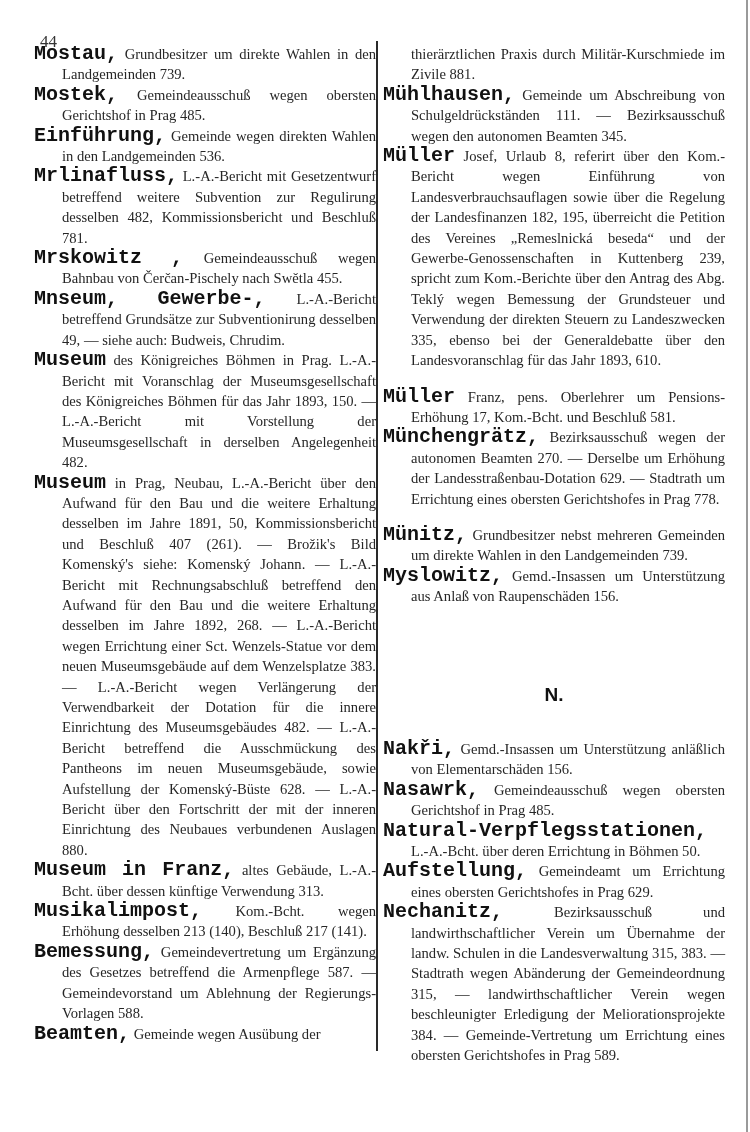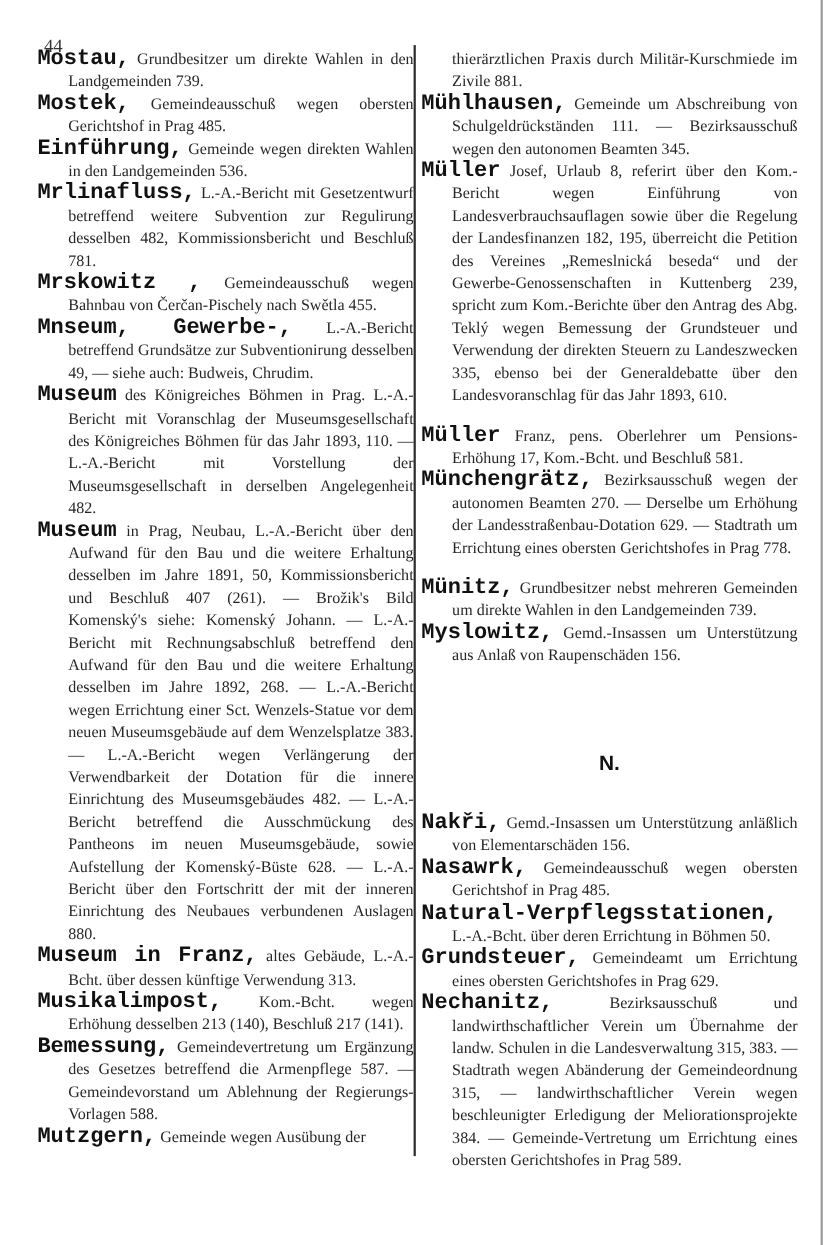--- a/index.html
+++ b/index.html
@@ -42,37 +42,37 @@
 <div class="right-edge"></div>
 <div class="divider"></div>
 
 <div class="col col-left">
   <p class="entry"><span class="head">Mostau,</span> <span>Grundbesitzer um direkte Wahlen in den Landgemeinden 739.</span></p>
   <p class="entry"><span class="head">Mostek,</span> <span>Gemeindeausschuß wegen obersten Gerichtshof in Prag 485.</span></p>
   <p class="entry"><span class="head">Einführung,</span> <span>Gemeinde wegen direkten Wahlen in den Landgemeinden 536.</span></p>
   <p class="entry"><span class="head">Mrlinafluss,</span> <span>L.-A.-Bericht mit Gesetzentwurf betreffend weitere Subvention zur Regulirung desselben 482, Kommissionsbericht und Beschluß 781.</span></p>
   <p class="entry"><span class="head">Mrskowitz ,</span> <span>Gemeindeausschuß wegen Bahnbau von Čerčan-Pischely nach Swětla 455.</span></p>
   <p class="entry"><span class="head">Mnseum, Gewerbe-,</span> <span>L.-A.-Bericht betreffend Grundsätze zur Subventionirung desselben 49, — siehe auch: Budweis, Chrudim.</span></p>
-  <p class="entry"><span class="head">Museum</span> <span>des Königreiches Böhmen in Prag. L.-A.-Bericht mit Voranschlag der Museumsgesellschaft des Königreiches Böhmen für das Jahr 1893, 110. — L.-A.-Bericht mit Vorstellung der Museumsgesellschaft in derselben Angelegenheit 482.</span></p>
+  <p class="entry"><span class="head">Museum</span> <span>des Königreiches Böhmen in Prag. L.-A.-Bericht mit Voranschlag der Museumsgesellschaft des Königreiches Böhmen für das Jahr 1893, 150. — L.-A.-Bericht mit Vorstellung der Museumsgesellschaft in derselben Angelegenheit 482.</span></p>
   <p class="entry"><span class="head">Museum</span> <span>in Prag, Neubau, L.-A.-Bericht über den Aufwand für den Bau und die weitere Erhaltung desselben im Jahre 1891, 50, Kommissionsbericht und Beschluß 407 (261). — Brožik's Bild Komenský's siehe: Komenský Johann. — L.-A.-Bericht mit Rechnungsabschluß betreffend den Aufwand für den Bau und die weitere Erhaltung desselben im Jahre 1892, 268. — L.-A.-Bericht wegen Errichtung einer Sct. Wenzels-Statue vor dem neuen Museumsgebäude auf dem Wenzelsplatze 383. — L.-A.-Bericht wegen Verlängerung der Verwendbarkeit der Dotation für die innere Einrichtung des Museumsgebäudes 482. — L.-A.-Bericht betreffend die Ausschmückung des Pantheons im neuen Museumsgebäude, sowie Aufstellung der Komenský-Büste 628. — L.-A.-Bericht über den Fortschritt der mit der inneren Einrichtung des Neubaues verbundenen Auslagen 880.</span></p>
   <p class="entry"><span class="head">Museum in Franz,</span> <span>altes Gebäude, L.-A.-Bcht. über dessen künftige Verwendung 313.</span></p>
   <p class="entry"><span class="head">Musikalimpost,</span> <span>Kom.-Bcht. wegen Erhöhung desselben 213 (140), Beschluß 217 (141).</span></p>
   <p class="entry"><span class="head">Bemessung,</span> <span>Gemeindevertretung um Ergänzung des Gesetzes betreffend die Armenpflege 587. — Gemeindevorstand um Ablehnung der Regierungs-Vorlagen 588.</span></p>
-  <p class="entry"><span class="head">Mutzgern,</span> <span>Gemeinde wegen Ausübung der</span></p>
+  <p class="entry"><span class="head">Beamten,</span> <span>Gemeinde wegen Ausübung der</span></p>
 </div>
 
 <div class="col col-right">
   <p class="entry" style="padding-left:28px;text-indent:0;"><span>thierärztlichen Praxis durch Militär-Kurschmiede im Zivile 881.</span></p>
   <p class="entry"><span class="head">Mühlhausen,</span> <span>Gemeinde um Abschreibung von Schulgeldrückständen 111. — Bezirksausschuß wegen den autonomen Beamten 345.</span></p>
   <p class="entry"><span class="head">Müller</span> <span>Josef, Urlaub 8, referirt über den Kom.-Bericht wegen Einführung von Landesverbrauchsauflagen sowie über die Regelung der Landesfinanzen 182, 195, überreicht die Petition des Vereines „Remeslnická beseda“ und der Gewerbe-Genossenschaften in Kuttenberg 239, spricht zum Kom.-Berichte über den Antrag des Abg. Teklý wegen Bemessung der Grundsteuer und Verwendung der direkten Steuern zu Landeszwecken 335, ebenso bei der Generaldebatte über den Landesvoranschlag für das Jahr 1893, 610.</span></p>
   <p class="entry gap"><span class="head">Müller</span> <span>Franz, pens. Oberlehrer um Pensions-Erhöhung 17, Kom.-Bcht. und Beschluß 581.</span></p>
   <p class="entry"><span class="head">Münchengrätz,</span> <span>Bezirksausschuß wegen der autonomen Beamten 270. — Derselbe um Erhöhung der Landesstraßenbau-Dotation 629. — Stadtrath um Errichtung eines obersten Gerichtshofes in Prag 778.</span></p>
   <p class="entry gap"><span class="head">Münitz,</span> <span>Grundbesitzer nebst mehreren Gemeinden um direkte Wahlen in den Landgemeinden 739.</span></p>
   <p class="entry"><span class="head">Myslowitz,</span> <span>Gemd.-Insassen um Unterstützung aus Anlaß von Raupenschäden 156.</span></p>
 
   <div class="section-letter">N.</div>
 
   <p class="entry"><span class="head">Nakři,</span> <span>Gemd.-Insassen um Unterstützung anläßlich von Elementarschäden 156.</span></p>
   <p class="entry"><span class="head">Nasawrk,</span> <span>Gemeindeausschuß wegen obersten Gerichtshof in Prag 485.</span></p>
   <p class="entry"><span class="head">Natural-Verpflegsstationen,</span> <span>L.-A.-Bcht. über deren Errichtung in Böhmen 50.</span></p>
-  <p class="entry"><span class="head">Grundsteuer,</span> <span>Gemeindeamt um Errichtung eines obersten Gerichtshofes in Prag 629.</span></p>
+  <p class="entry"><span class="head">Aufstellung,</span> <span>Gemeindeamt um Errichtung eines obersten Gerichtshofes in Prag 629.</span></p>
   <p class="entry"><span class="head">Nechanitz,</span> <span>Bezirksausschuß und landwirthschaftlicher Verein um Übernahme der landw. Schulen in die Landesverwaltung 315, 383. — Stadtrath wegen Abänderung der Gemeindeordnung 315, — landwirthschaftlicher Verein wegen beschleunigter Erledigung der Meliorationsprojekte 384. — Gemeinde-Vertretung um Errichtung eines obersten Gerichtshofes in Prag 589.</span></p>
 </div>
 
 </body></html>

